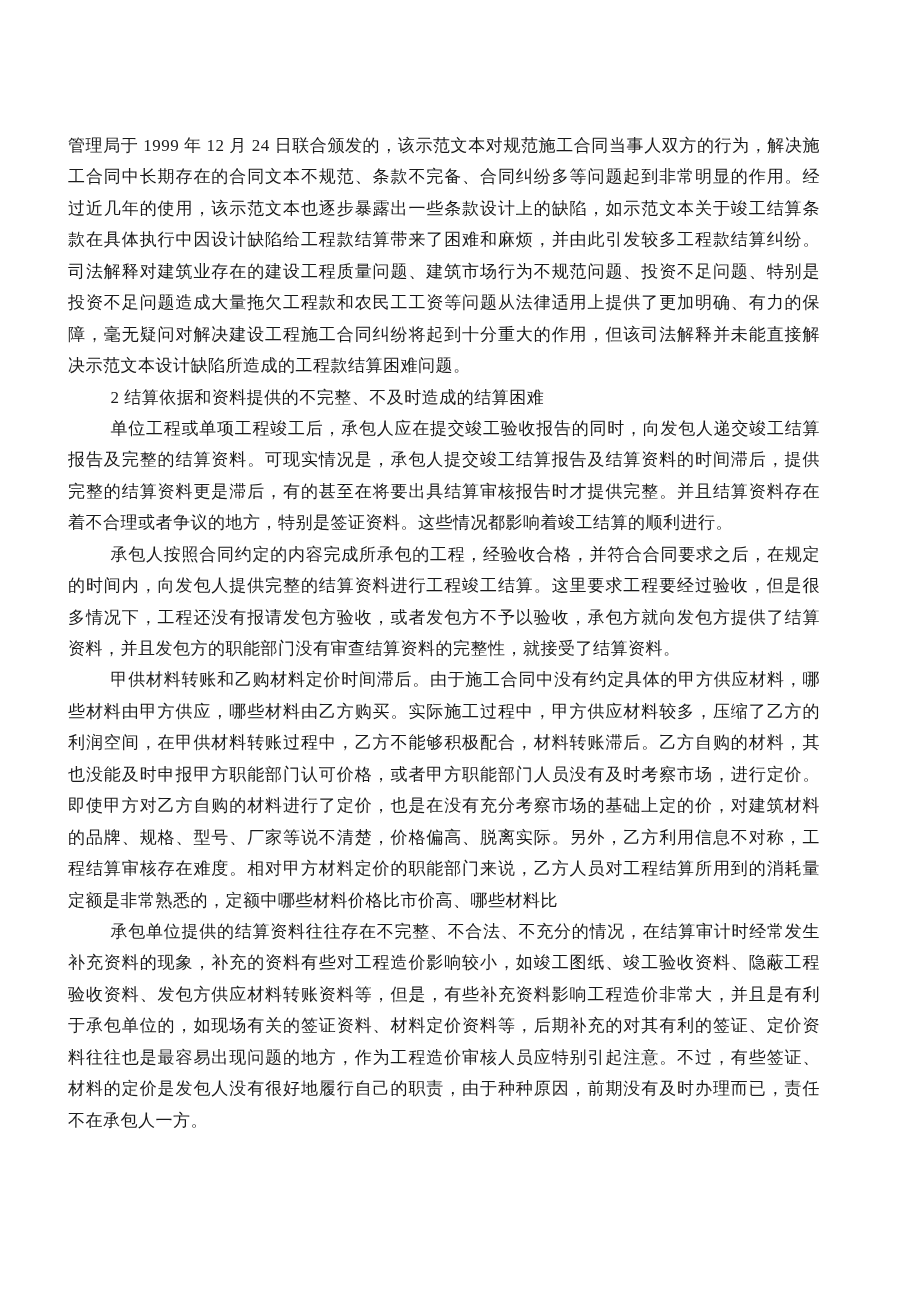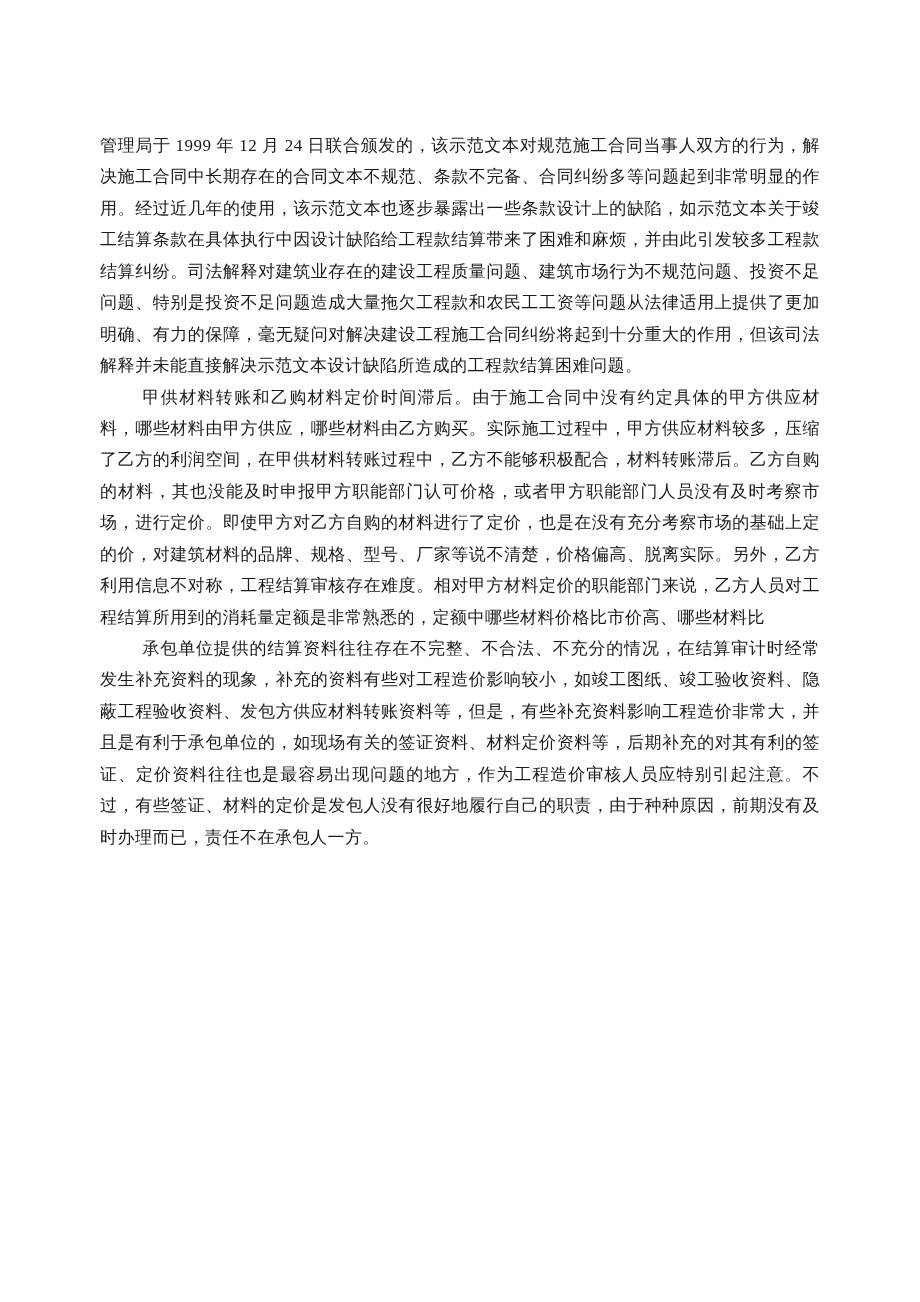--- a/index.html
+++ b/index.html
@@ -3,34 +3,37 @@
 <meta charset="utf-8">
 <style>
   body {
     margin: 0;
     padding: 0;
     background: #ffffff;
     font-family: "SimSun", "宋体", serif;
     width: 920px;
   }
   .page {
-    padding: 130px 100px 60px 100px;
+    padding: 130px 100px 60px 68px;
     font-size: 17px;
     line-height: 1.85;
     color: #1a1a1a;
     letter-spacing: 0.5px;
     text-align: justify;
   }
   .para {
     margin: 0;
   }
   .indent {
     text-indent: 2.5em;
   }
 </style>
 </head>
 <body>
 
 <div class="page">
   <p class="para">管理局于 1999 年 12 月 24 日联合颁发的，该示范文本对规范施工合同当事人双方的行为，解决施工合同中长期存在的合同文本不规范、条款不完备、合同纠纷多等问题起到非常明显的作用。经过近几年的使用，该示范文本也逐步暴露出一些条款设计上的缺陷，如示范文本关于竣工结算条款在具体执行中因设计缺陷给工程款结算带来了困难和麻烦，并由此引发较多工程款结算纠纷。司法解释对建筑业存在的建设工程质量问题、建筑市场行为不规范问题、投资不足问题、特别是投资不足问题造成大量拖欠工程款和农民工工资等问题从法律适用上提供了更加明确、有力的保障，毫无疑问对解决建设工程施工合同纠纷将起到十分重大的作用，但该司法解释并未能直接解决示范文本设计缺陷所造成的工程款结算困难问题。</p>
+  <p class="para indent">2 结算依据和资料提供的不完整、不及时造成的结算困难</p>
+  <p class="para indent">单位工程或单项工程竣工后，承包人应在提交竣工验收报告的同时，向发包人递交竣工结算报告及完整的结算资料。可现实情况是，承包人提交竣工结算报告及结算资料的时间滞后，提供完整的结算资料更是滞后，有的甚至在将要出具结算审核报告时才提供完整。并且结算资料存在着不合理或者争议的地方，特别是签证资料。这些情况都影响着竣工结算的顺利进行。</p>
+  <p class="para indent">承包人按照合同约定的内容完成所承包的工程，经验收合格，并符合合同要求之后，在规定的时间内，向发包人提供完整的结算资料进行工程竣工结算。这里要求工程要经过验收，但是很多情况下，工程还没有报请发包方验收，或者发包方不予以验收，承包方就向发包方提供了结算资料，并且发包方的职能部门没有审查结算资料的完整性，就接受了结算资料。</p>
   <p class="para indent">甲供材料转账和乙购材料定价时间滞后。由于施工合同中没有约定具体的甲方供应材料，哪些材料由甲方供应，哪些材料由乙方购买。实际施工过程中，甲方供应材料较多，压缩了乙方的利润空间，在甲供材料转账过程中，乙方不能够积极配合，材料转账滞后。乙方自购的材料，其也没能及时申报甲方职能部门认可价格，或者甲方职能部门人员没有及时考察市场，进行定价。即使甲方对乙方自购的材料进行了定价，也是在没有充分考察市场的基础上定的价，对建筑材料的品牌、规格、型号、厂家等说不清楚，价格偏高、脱离实际。另外，乙方利用信息不对称，工程结算审核存在难度。相对甲方材料定价的职能部门来说，乙方人员对工程结算所用到的消耗量定额是非常熟悉的，定额中哪些材料价格比市价高、哪些材料比</p>
   <p class="para indent">承包单位提供的结算资料往往存在不完整、不合法、不充分的情况，在结算审计时经常发生补充资料的现象，补充的资料有些对工程造价影响较小，如竣工图纸、竣工验收资料、隐蔽工程验收资料、发包方供应材料转账资料等，但是，有些补充资料影响工程造价非常大，并且是有利于承包单位的，如现场有关的签证资料、材料定价资料等，后期补充的对其有利的签证、定价资料往往也是最容易出现问题的地方，作为工程造价审核人员应特别引起注意。不过，有些签证、材料的定价是发包人没有很好地履行自己的职责，由于种种原因，前期没有及时办理而已，责任不在承包人一方。</p>
 </div>
 
 </body></html>

